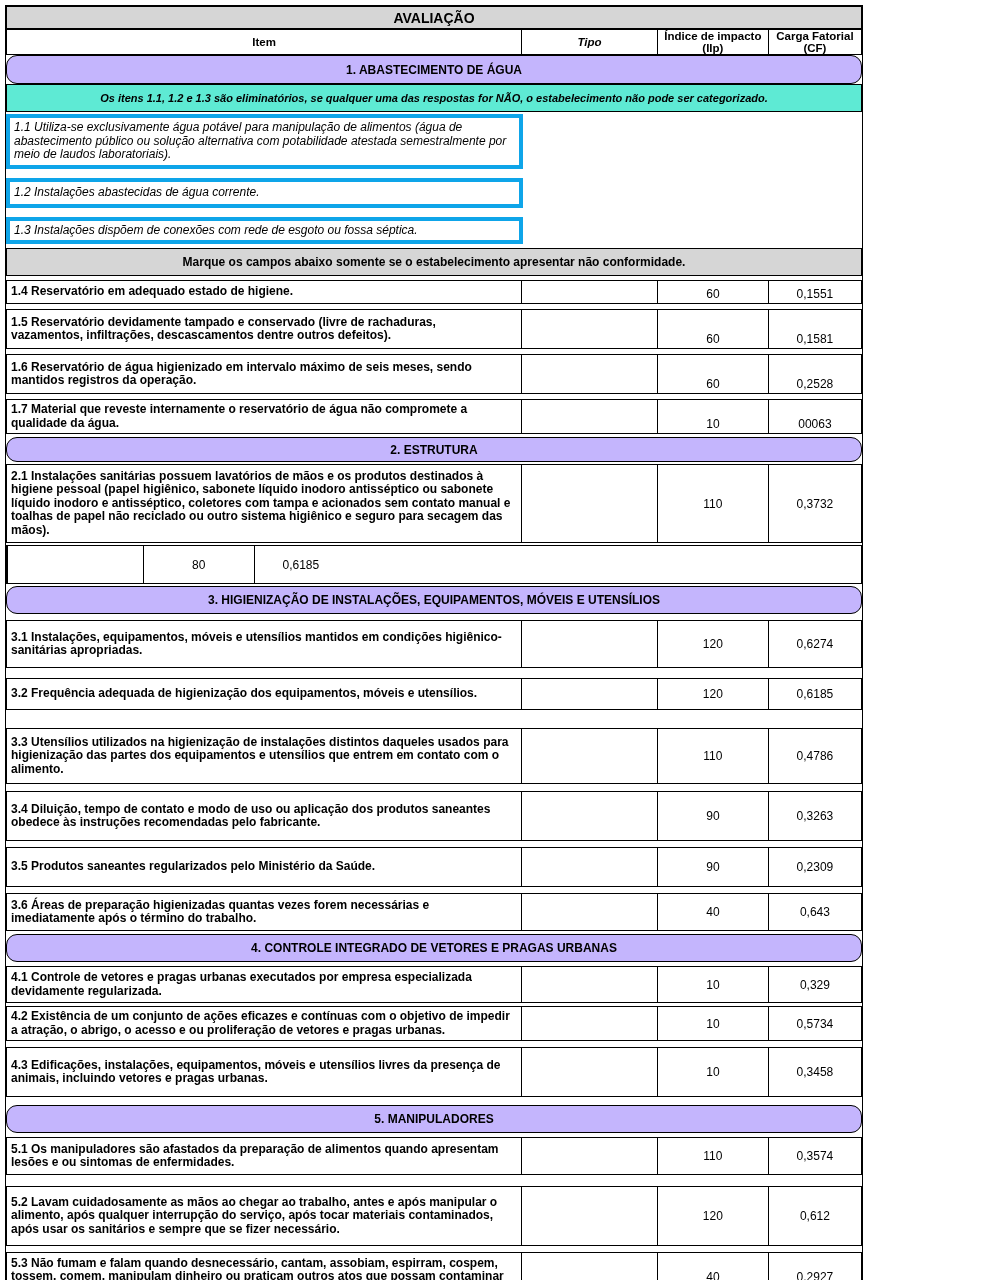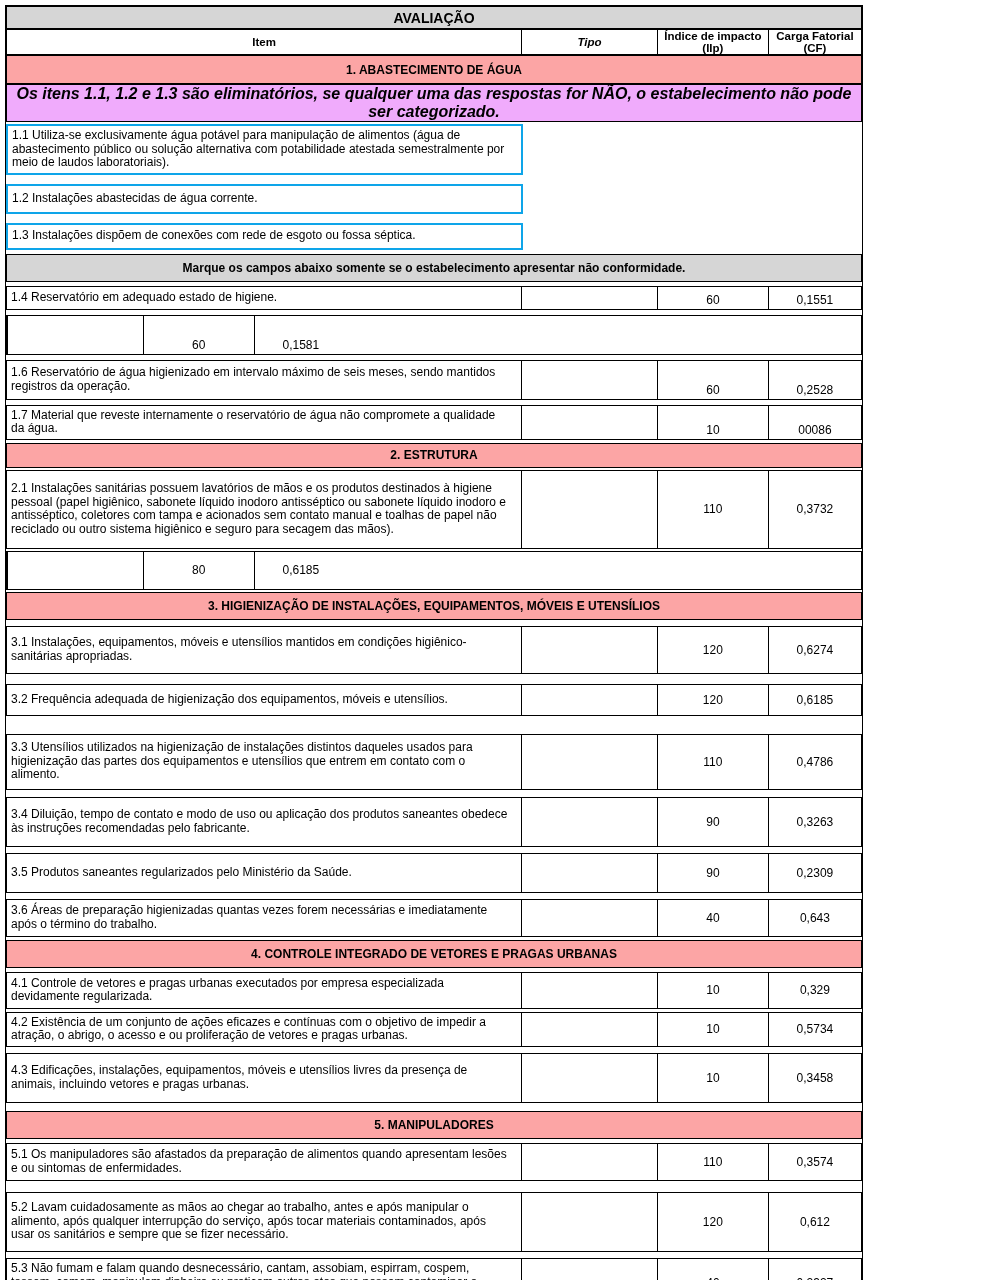--- a/index.html
+++ b/index.html
@@ -14,58 +14,59 @@
   .page { width: 868px; height: 1280px; padding: 5px 5px 0 5px; }
   .frame { width: 100%; border: 1px solid #000; border-bottom: 0; background: #fff; }
 
   
   .bar {
     display: flex; align-items: center; justify-content: center;
     border: 1px solid #000;
     font-weight: bold; text-align: center;
   }
   .title-bar   { min-height: 23px; font-size: 14px; background: #d6d6d6; }
-  .section-bar { min-height: 28px; font-size: 12px; background: #fca5a5; }
-  .note-bar    { min-height: 28px; font-size: 16px; background: #f0abfc; font-style: italic; }
+  .section-bar { min-height: 28px; font-size: 12px; background: #c4b5fd; border-radius: 11px; }
+  .note-bar    { min-height: 28px; font-size: 11px; background: #5eead4; font-style: italic; }
   .marque-bar  { min-height: 28px; font-size: 12px; background: #d6d6d6; }
 
   
   .colheader { display: flex; border: 1px solid #000; min-height: 20px; background: #fff; }
   .colheader .cell {
     display: flex; align-items: center; justify-content: center;
     font-weight: bold; font-size: 11.5px; text-align: center;
   }
 
   
-  .c-item { width: 60.2%; }
+  .c-item { width: 60.2%; font-weight: bold; }
   .c-tipo { width: 15.9%; border-left: 1px solid #000; font-style: italic; }
   .c-iip  { width: 13.0%; border-left: 1px solid #000; }
   .c-cf   { width: 10.9%; border-left: 1px solid #000; }
 
   
   .data-row { display: flex; border: 1px solid #000; background: #fff; }
   .data-row .c-item {
     display: flex; align-items: center;
     padding: 3px 10px 3px 4px;
     font-size: 12px; line-height: 13.5px; text-align: left;
   }
   .data-row .num {
     display: flex; align-items: center; justify-content: center;
     font-size: 12px;
   }
   .vb .num { align-items: flex-end; padding-bottom: 2px; }
 
   
   .item-box {
     width: 60.4%;
-    border: 2px solid #0ea5e9;
+    border: 4px solid #0ea5e9;
     display: flex; align-items: center;
     padding: 3px 10px 3px 4px;
     font-size: 12px; line-height: 13.5px;
     background: #fff;
+    font-style: italic;
   }
 
   .bottom-strip { height: 5px; background: #dcdcdc; border-top: 1px solid #000; }
 </style>
 </head>
 <body>
 
 <div class="page">
   <div class="frame">
 
@@ -87,35 +88,36 @@
 
     <div class="bar marque-bar" style="margin-bottom:4px">Marque os campos abaixo somente se o estabelecimento apresentar não conformidade.</div>
 
     <div class="data-row vb" style="min-height:24px; margin-bottom:5px">
       <div class="cell c-item">1.4 Reservatório em adequado estado de higiene.</div>
       <div class="cell c-tipo"></div>
       <div class="cell c-iip num">60</div>
       <div class="cell c-cf num">0,1551</div>
     </div>
     <div class="data-row vb" style="min-height:40px; margin-bottom:5px">
+      <div class="cell c-item">1.5 Reservatório devidamente tampado e conservado (livre de rachaduras, vazamentos, infiltrações, descascamentos dentre outros defeitos).</div>
       <div class="cell c-tipo"></div>
       <div class="cell c-iip num">60</div>
       <div class="cell c-cf num">0,1581</div>
     </div>
     <div class="data-row vb" style="min-height:40px; margin-bottom:5px">
       <div class="cell c-item">1.6 Reservatório de água higienizado em intervalo máximo de seis meses, sendo mantidos registros da operação.</div>
       <div class="cell c-tipo"></div>
       <div class="cell c-iip num">60</div>
       <div class="cell c-cf num">0,2528</div>
     </div>
     <div class="data-row vb" style="min-height:32px; margin-bottom:3px">
       <div class="cell c-item">1.7 Material que reveste internamente o reservatório de água não compromete a qualidade da água.</div>
       <div class="cell c-tipo"></div>
       <div class="cell c-iip num">10</div>
-      <div class="cell c-cf num">00086</div>
+      <div class="cell c-cf num">00063</div>
     </div>
 
     <div class="bar section-bar" style="min-height:25px; margin-bottom:2px">2. ESTRUTURA</div>
     <div class="data-row" style="min-height:79px; margin-bottom:2px">
       <div class="cell c-item">2.1 Instalações sanitárias possuem lavatórios de mãos e os produtos destinados à higiene pessoal (papel higiênico, sabonete líquido inodoro antisséptico ou sabonete líquido inodoro e antisséptico, coletores com tampa e acionados sem contato manual e toalhas de papel não reciclado ou outro sistema higiênico e seguro para secagem das mãos).</div>
       <div class="cell c-tipo"></div>
       <div class="cell c-iip num">110</div>
       <div class="cell c-cf num">0,3732</div>
     </div>
     <div class="data-row" style="min-height:39px; margin-bottom:2px">

